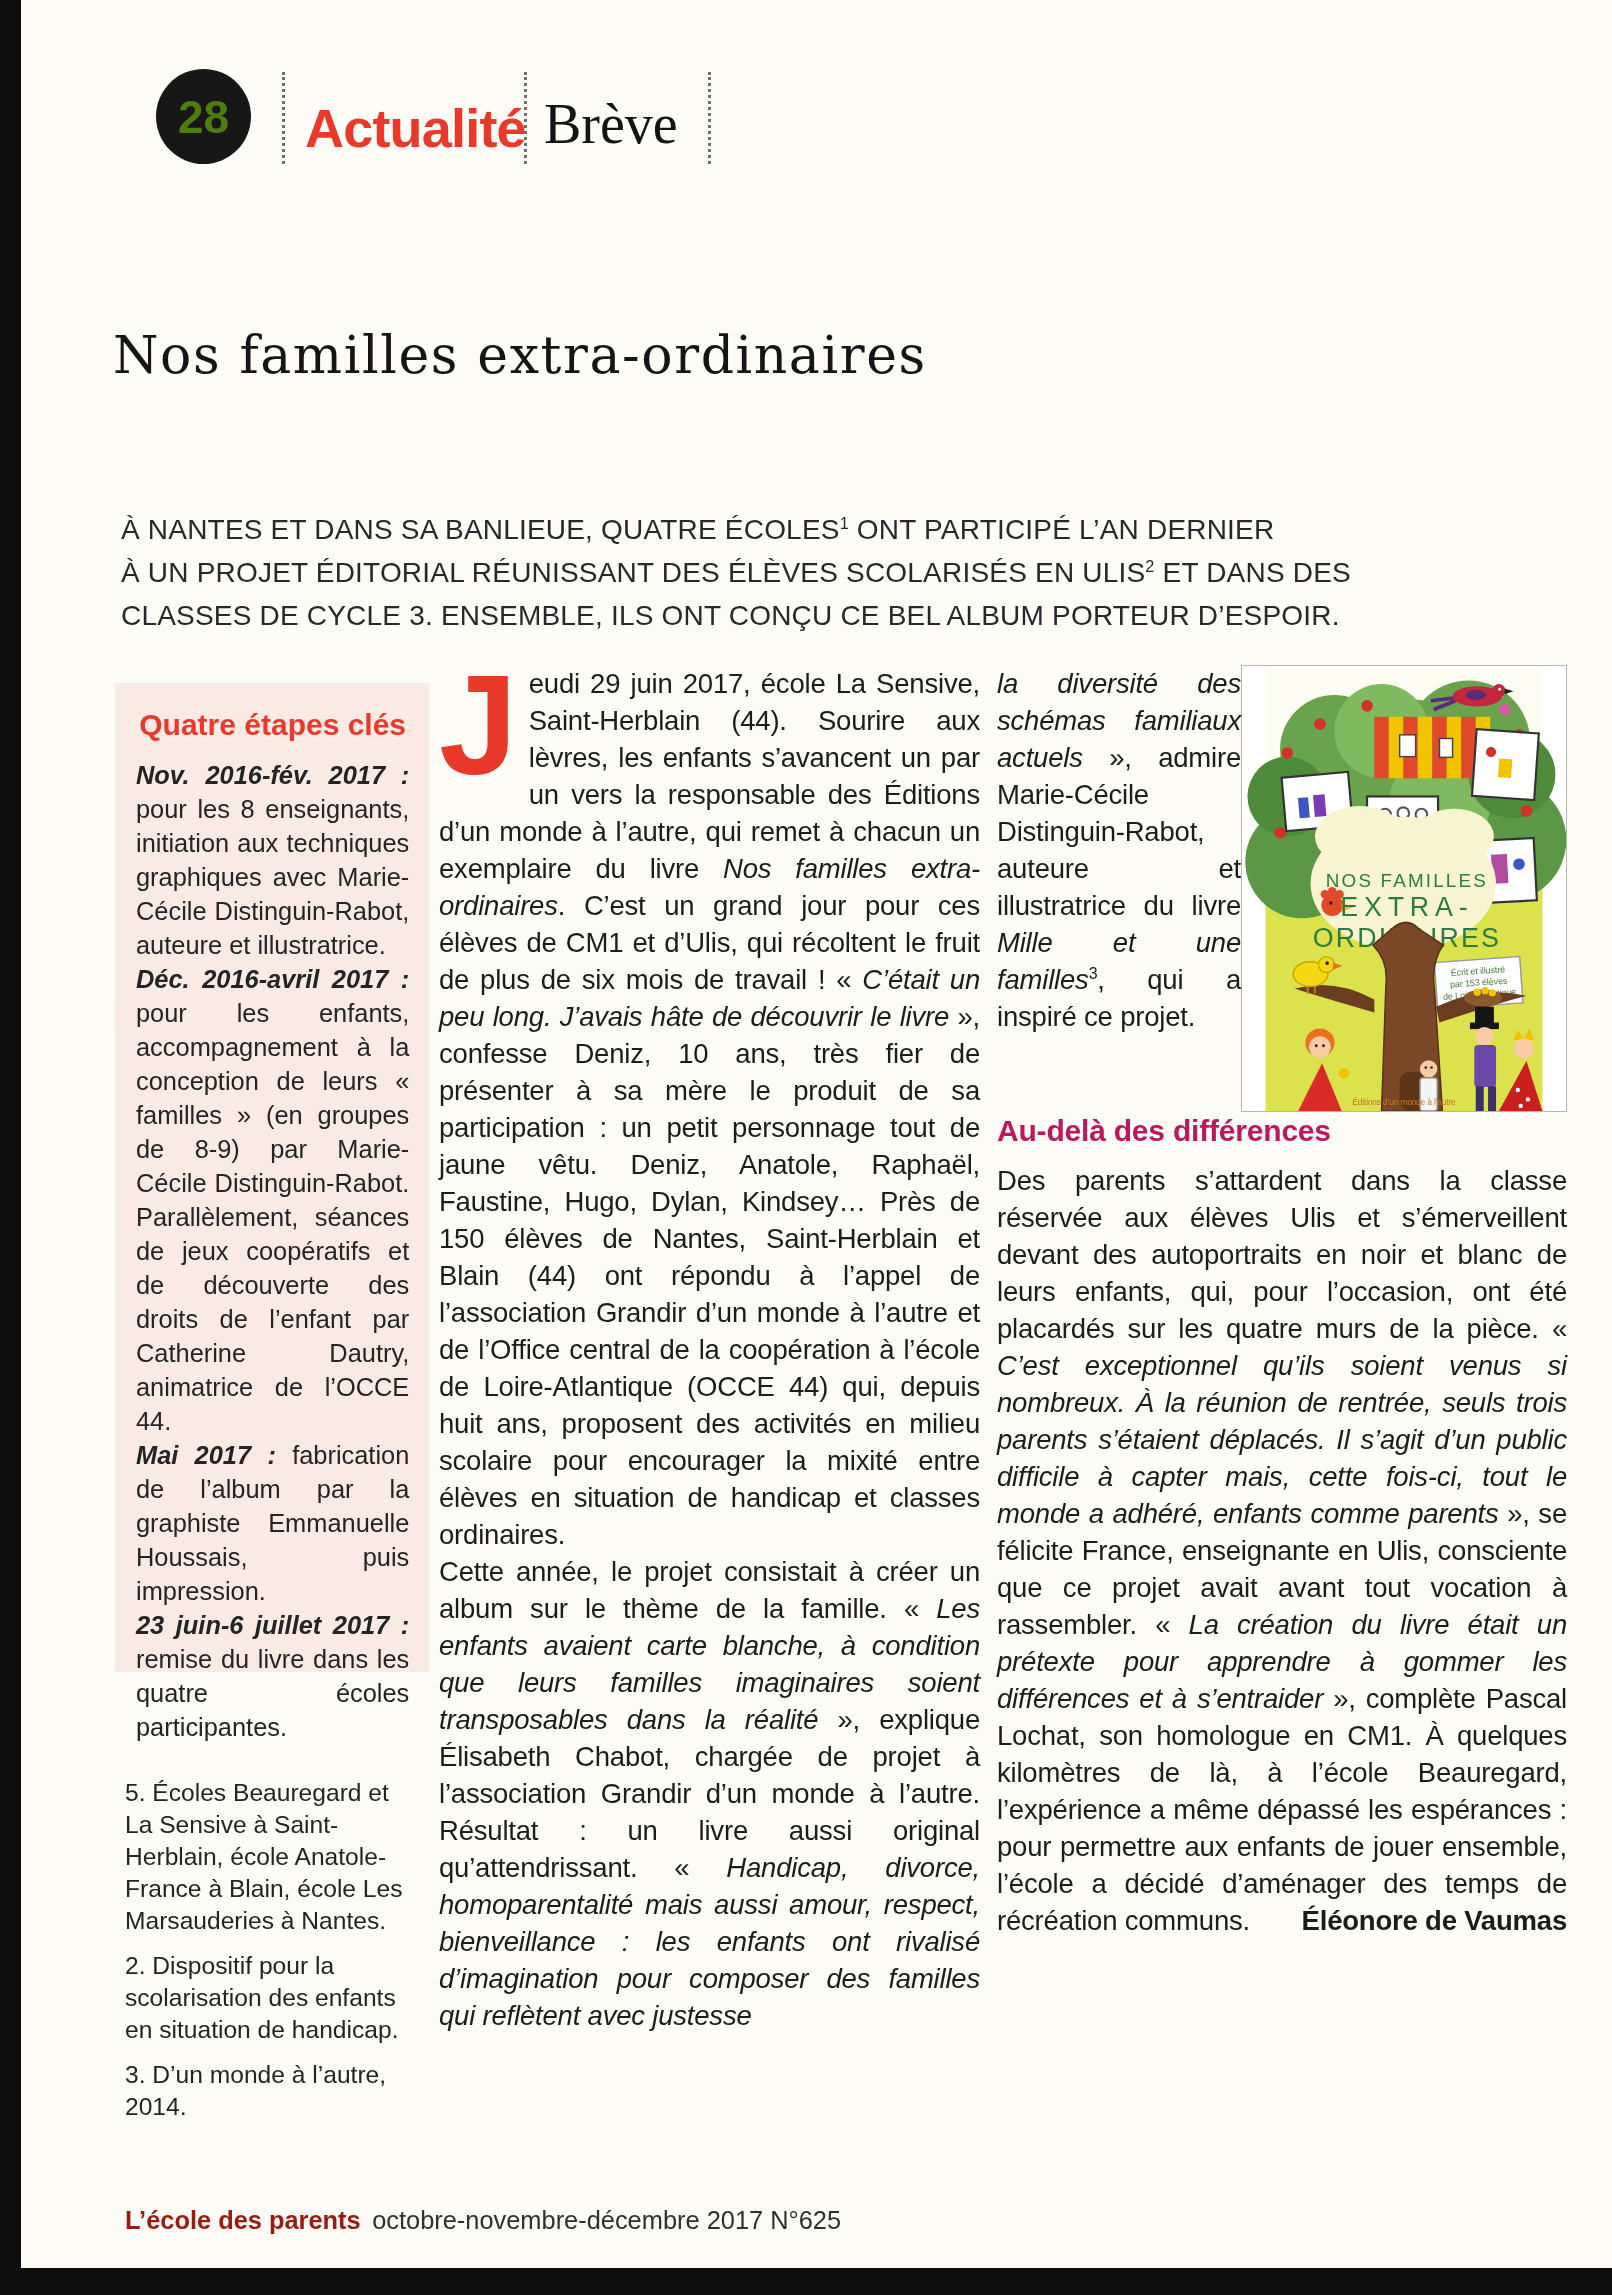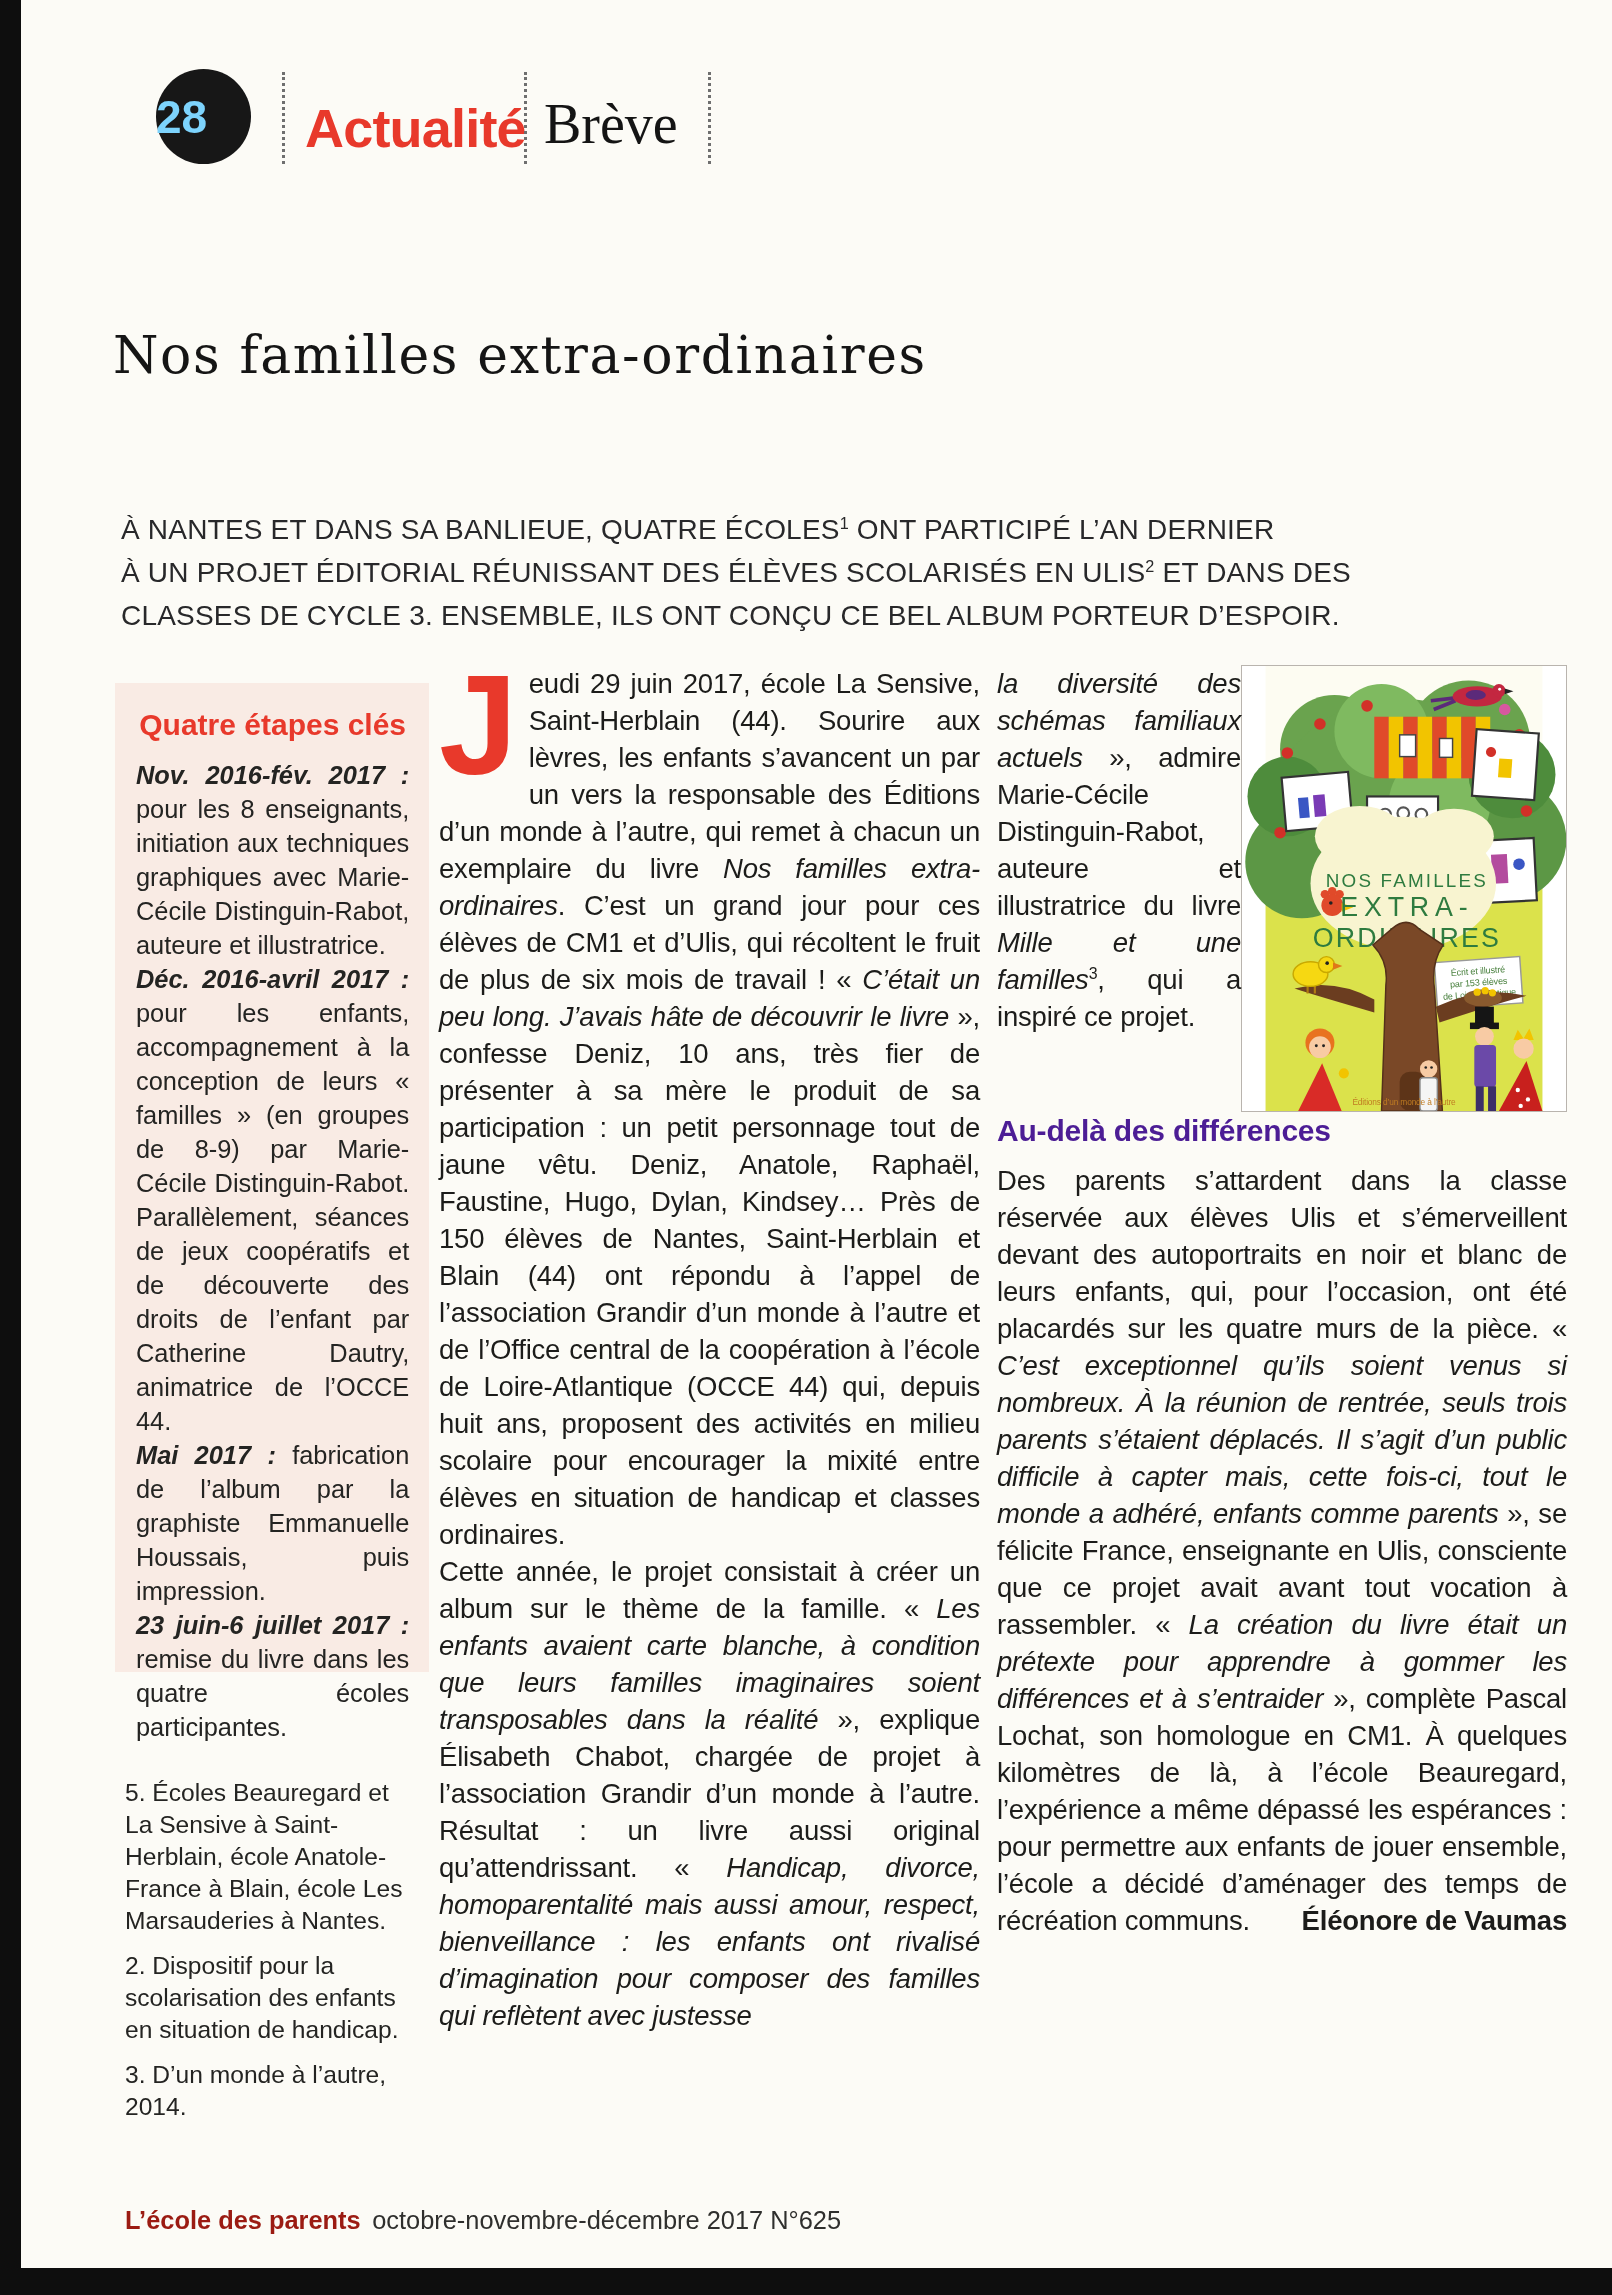--- a/index.html
+++ b/index.html
@@ -3,21 +3,21 @@
 <meta charset="utf-8">
 <style>
   html,body{margin:0;padding:0;background:#6f6f6f;}
   #page{position:relative;width:1613px;height:2295px;background:#fcfbf6;overflow:hidden;
         font-family:"Liberation Sans","DejaVu Sans",sans-serif;color:#1d1d1b;}
   .edge-left{position:absolute;left:0;top:0;width:20.5px;height:100%;background:#0e0e0e;}
   .edge-bottom{position:absolute;left:0;top:2268px;width:100%;height:27px;background:#0e0e0e;}
 
   
   .pagenum{position:absolute;left:156px;top:69px;width:95px;height:95px;border-radius:50%;
-           background:#171717;color:#7dd3fc;display:flex;align-items:center;justify-content:flex-start;
+           background:#171717;color:#4d7c0f;display:flex;align-items:center;justify-content:center;
            font-size:46px;font-weight:bold;}
   .dotted-rule{position:absolute;top:72px;height:92px;width:0;border-left:3.3px dotted #6f6f6f;}
   .section-label{position:absolute;left:305px;top:97px;font-size:54px;font-weight:bold;letter-spacing:-0.8px;}
   .subsection-label{position:absolute;left:544px;top:92px;font-size:56px;
            font-family:"Liberation Serif","DejaVu Serif",serif;color:#141414;}
 
   
   .kicker{position:absolute;left:113px;top:325px;font-family:"DejaVu Serif","Liberation Serif",serif;
           font-size:52px;letter-spacing:1.6px;color:#151515;}
   .headline{position:absolute;left:110px;top:392px;font-size:60px;font-weight:bold;letter-spacing:-0.8px;color:#101010;}
@@ -40,21 +40,21 @@
   .bodytext{font-size:27.5px;line-height:37px;text-align:justify;letter-spacing:-0.2px;color:#1c1c1a;}
   .col-mid{position:absolute;left:439px;top:665px;width:541px;}
   .col-right{position:absolute;left:997px;top:665px;width:570px;}
   .col-mid p,.col-right p{margin:0;}
   .dropcap{float:left;font-size:141px;line-height:110px;font-weight:bold;color:#e8392b;padding:4.9px 11.5px 0 0;}
 
   .book{float:right;width:326px;height:447px;margin:3.3px 0 16.4px 19.7px;background:#fff;
         border:1.6px solid #b9b4ae;box-sizing:border-box;padding:0;}
   .book svg{display:block;width:100%;height:100%;}
 
-  .subheading{clear:both;font-size:30px;font-weight:bold;margin:21px 0 13px 0;color:#4c1d95;}
+  .subheading{clear:both;font-size:30px;font-weight:bold;margin:21px 0 13px 0;color:#be185d;}
   .author{float:right;font-weight:bold;}
 
   
   .footer{position:absolute;left:125px;top:2206px;font-size:25.4px;}
   .footer .mag{font-weight:bold;color:#9b1b12;}
   .footer .issue{color:#2f2f2d;margin-left:11.5px;}
 </style>
 </head>
 <body>
 

